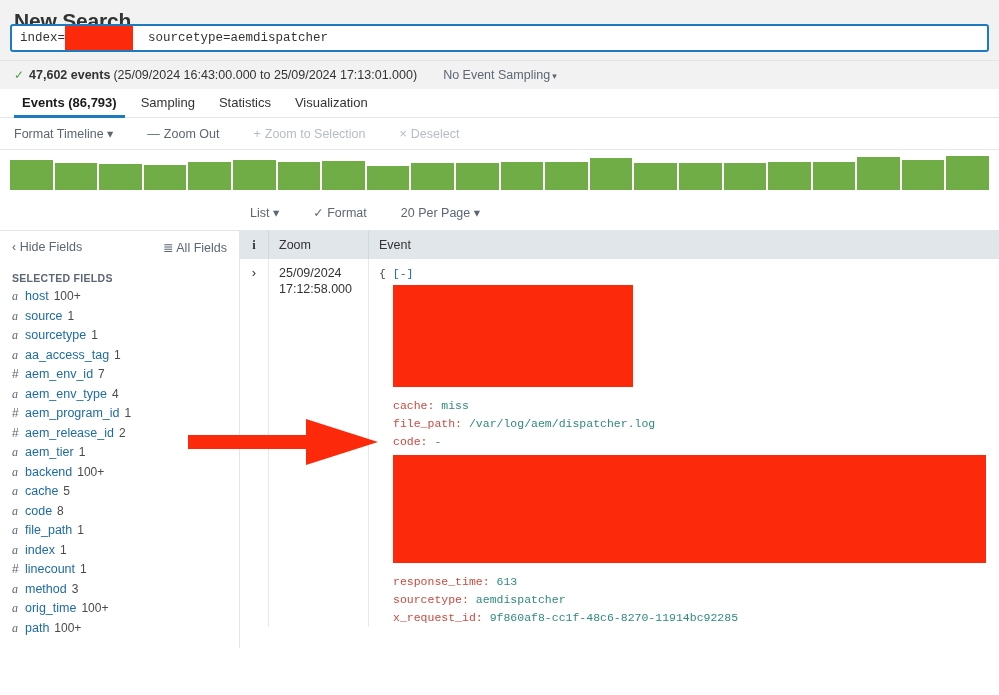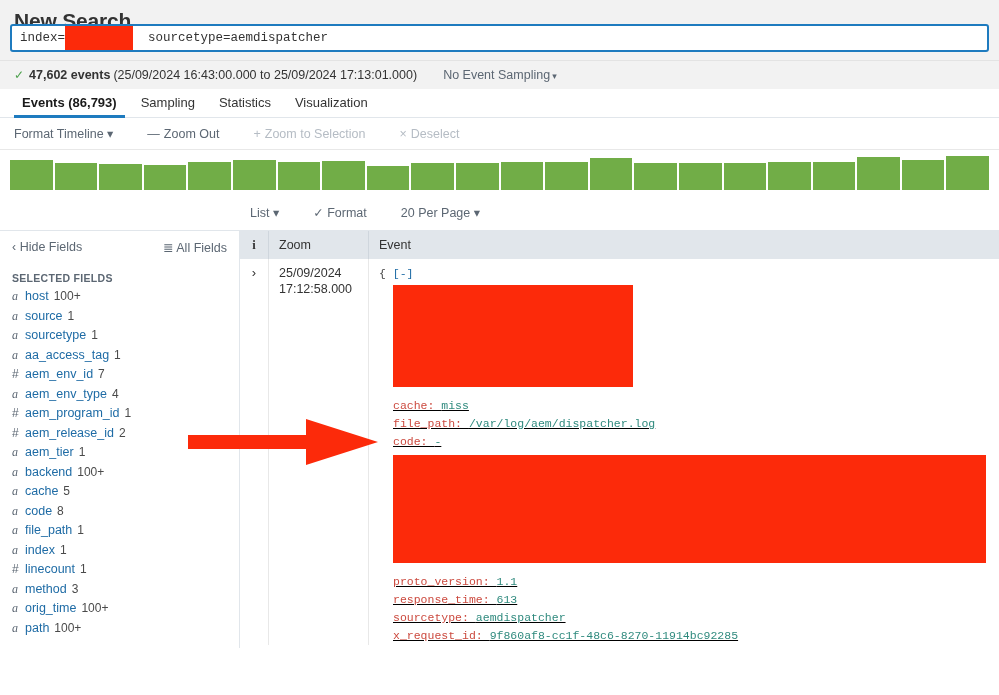--- a/index.html
+++ b/index.html
@@ -226,21 +226,21 @@
   }
   .ev-row .c-e {
     flex: 1; padding: 6px 0 0 10px;
     border-left: 1px solid #e8e8e8;
     font-family: "Liberation Mono", monospace;
     font-size: 11.5px;
     line-height: 18px;
   }
   .brace { color: #444; }
   .toggle { color: #1e6ba5; cursor: pointer; }
-  .kv { white-space: pre; text-decoration: underline; }
+  .kv { white-space: pre; }
   .k { color: #cc4a3f; }
   .v { color: #2f8a7e; }
 
   .redact-a { width: 240px; height: 102px; margin: 2px 0 4px 14px; }
   .redact-b { width: 593px; height: 108px; margin: 4px 0 4px 14px; }
 
   
   .arrow {
     position: absolute;
     left: 188px;
@@ -459,21 +459,20 @@
             <span class="toggle">[-]</span>
           </div>
           <div class="redact redact-a"></div>
           <div id="fields-top">
               <div class="kv" style="padding-left: 14px;"><span class="k">cache: </span><span class="v">miss</span></div>
               <div class="kv" style="padding-left: 14px;"><span class="k">file_path: </span><span class="v">/var/log/aem/dispatcher.log</span></div>
               <div class="kv" style="padding-left: 14px;"><span class="k">code: </span><span class="v">-</span></div>
             </div>
           <div class="redact redact-b"></div>
           <div id="fields-bottom">
-              <div class="kv" style="padding-left: 14px;"><span class="k">proto_version: </span><span class="v">1.1</span></div>
               <div class="kv" style="padding-left: 14px;"><span class="k">response_time: </span><span class="v">613</span></div>
               <div class="kv" style="padding-left: 14px;"><span class="k">sourcetype: </span><span class="v">aemdispatcher</span></div>
               <div class="kv" style="padding-left: 14px;"><span class="k">x_request_id: </span><span class="v">9f860af8-cc1f-48c6-8270-11914bc92285</span></div>
             </div>
           
         </div>
       </div>
     </div>
   </div>
 

